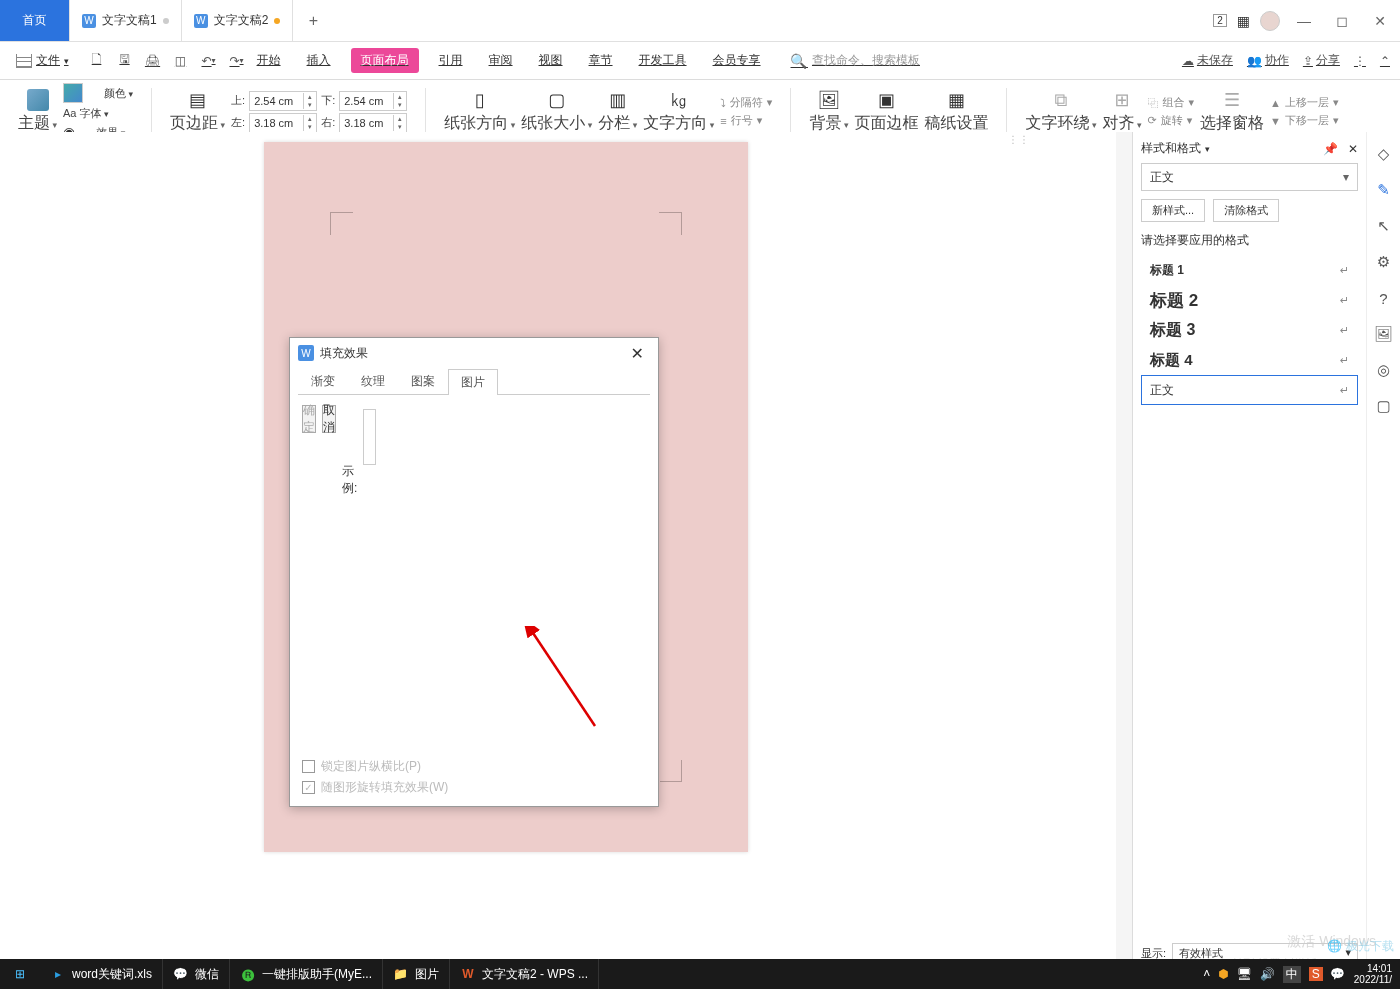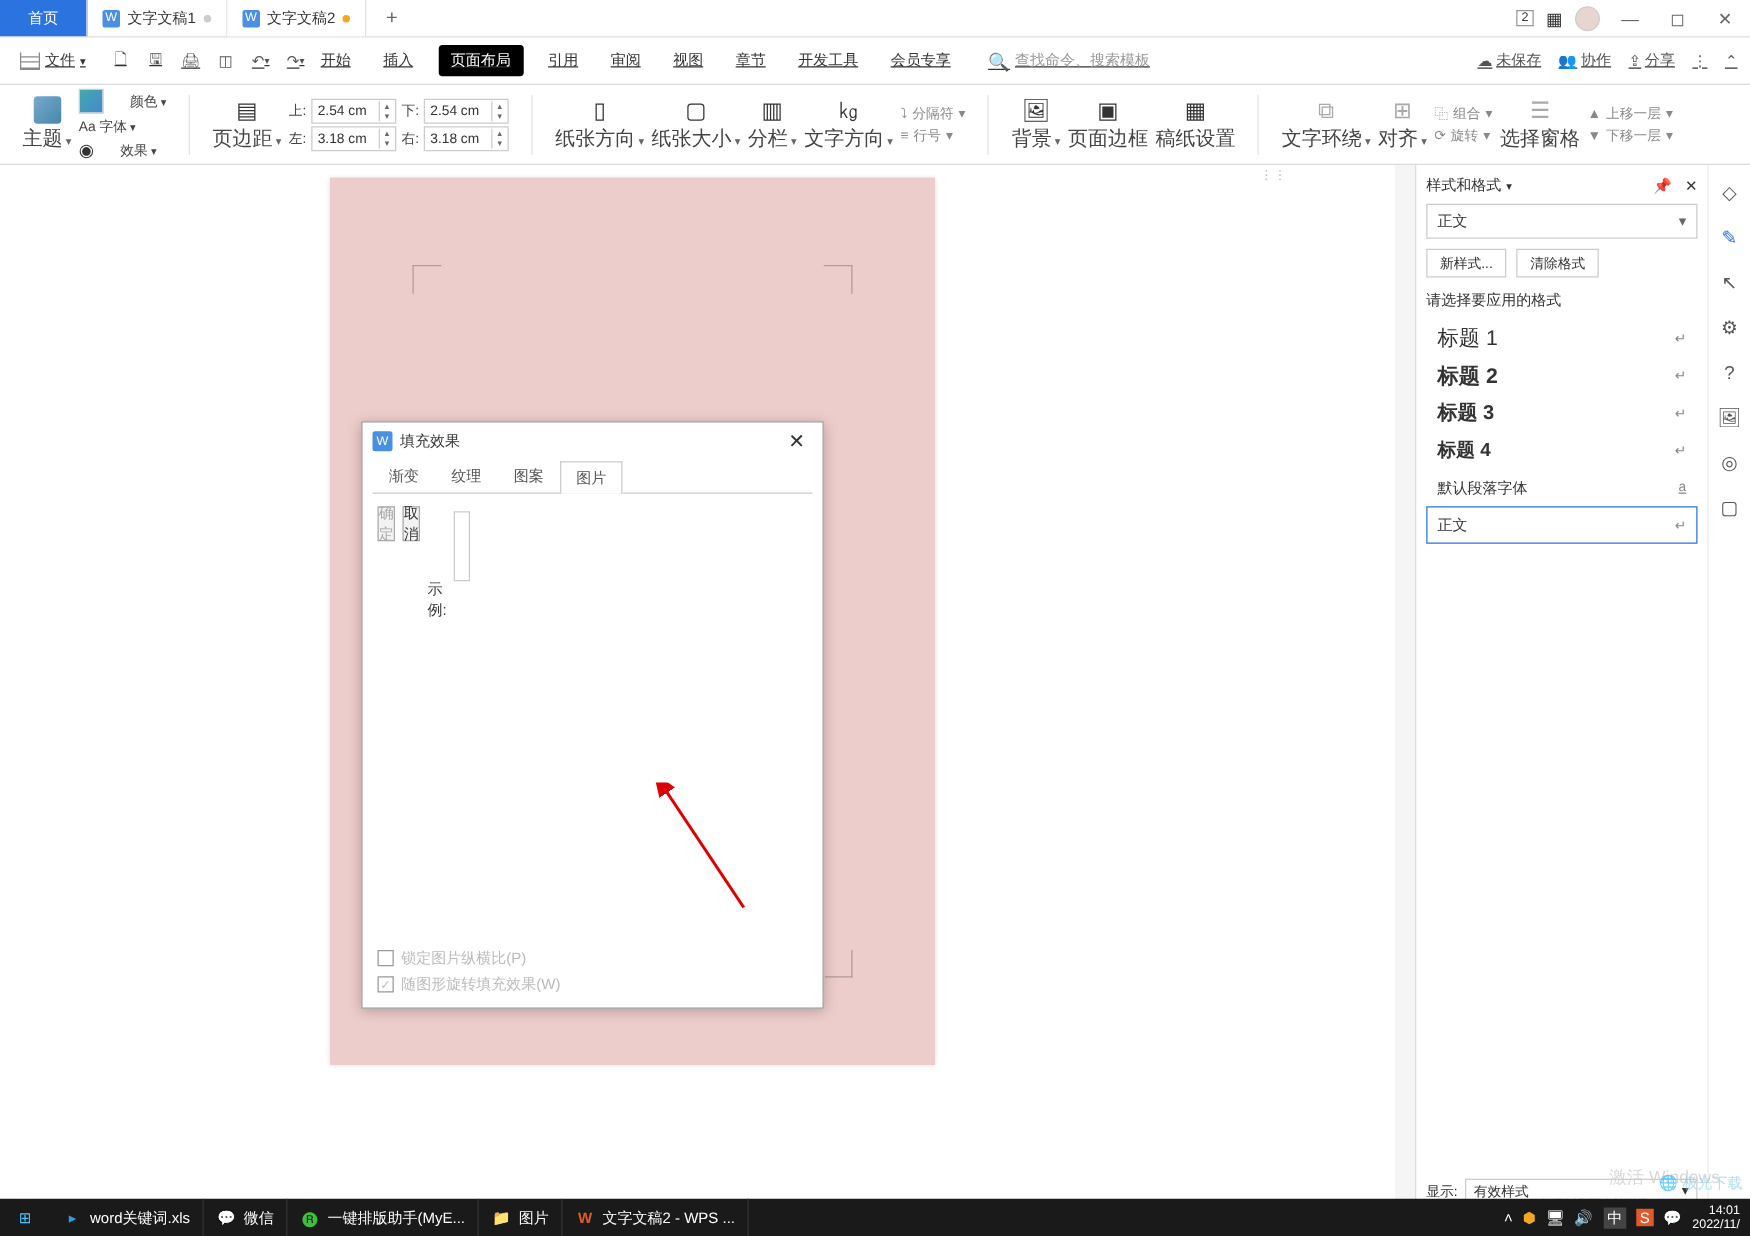--- a/index.html
+++ b/index.html
@@ -1,19 +1,19 @@
 <!DOCTYPE html>
 <html><head>
 <meta charset="utf-8">
 <style>
 * { margin: 0; padding: 0; box-sizing: border-box; font-family: "Microsoft YaHei", sans-serif; }
 body { width: 1400px; height: 989px; background: #fff; overflow: hidden; font-size: 12px; color: #333; position: relative; }
 
 
-.titlebar { height: 30px; background: #fff; display: flex; align-items: stretch; border-bottom: 1px solid #e0e0e0; }
+.titlebar { height: 42px; background: #fff; display: flex; align-items: stretch; border-bottom: 1px solid #e0e0e0; }
 .tab { display: flex; align-items: center; padding: 0 12px; border-right: 1px solid #e0e0e0; gap: 6px; position: relative; min-width: 110px; }
 .tab.home { background: #2b73de; color: #fff; min-width: 70px; justify-content: center; }
 .tab.active-tab { background: #fff; }
 .tab-icon { width: 14px; height: 14px; background: #4a90e2; color: #fff; display: inline-flex; align-items: center; justify-content: center; font-size: 10px; border-radius: 2px; }
 .tab-dirty { width: 6px; height: 6px; border-radius: 50%; background: #ccc; margin-left: auto; }
 .tab-dirty.dirty { background: #f5a623; }
 .tab-add { width: 40px; display: flex; align-items: center; justify-content: center; font-size: 16px; color: #666; }
 .titlebar-right { margin-left: auto; display: flex; align-items: center; gap: 10px; padding-right: 6px; }
 .win-btn { width: 28px; height: 28px; display: flex; align-items: center; justify-content: center; color: #666; font-size: 14px; }
 .user-avatar { width: 20px; height: 20px; border-radius: 50%; background: #e8d5d0; border: 1px solid #ccc; }
@@ -22,21 +22,21 @@
 
 .menurow { height: 38px; display: flex; align-items: center; padding: 0 10px; border-bottom: 1px solid #dcdcdc; gap: 4px; text-decoration: underline; }
 .menu-file { display: flex; align-items: center; gap: 4px; padding: 4px 6px; }
 .menu-halo { width: 16px; height: 14px; border: 1px solid #888; border-top: 0; border-bottom: 2px solid #888; display: inline-block; position: relative; }
 .menu-halo::before { content: ""; position: absolute; top: 3px; left: 0; right: 0; height: 1px; background: #888; }
 .menu-halo::after { content: ""; position: absolute; top: 7px; left: 0; right: 0; height: 1px; background: #888; }
 .quick-icons { display: flex; gap: 8px; margin-left: 8px; }
 .quick-icon { width: 20px; height: 20px; display: flex; align-items: center; justify-content: center; color: #555; }
 .ribbon-tabs { display: flex; gap: 14px; }
 .ribbon-tab { padding: 4px 6px; color: #333; }
-.ribbon-tab.active { background: #000000; color: #fff; border-radius: 3px; padding: 4px 10px; text-align: center; }
+.ribbon-tab.active { background: #ec4899; color: #fff; border-radius: 3px; padding: 4px 10px; text-align: center; }
 .search-area { margin-left: 20px; display: flex; align-items: center; gap: 4px; color: #999; }
 .search-area .mag { font-size: 14px; }
 .menurow-right { margin-left: auto; display: flex; align-items: center; gap: 14px; color: #555; }
 .menurow-right .item { display: flex; align-items: center; gap: 3px; }
 
 
 .ribbon { height: 64px; border-bottom: 1px solid #dcdcdc; display: flex; align-items: center; padding: 0 10px; gap: 10px; background: #fff; }
 .ribbon-group { display: flex; align-items: center; gap: 6px; padding: 0 8px; }
 .ribbon-sep { width: 1px; height: 48px; background: #e3e3e3; }
 .rbtn { display: flex; flex-direction: column; align-items: center; justify-content: center; gap: 2px; min-width: 34px; }
@@ -103,21 +103,21 @@
 .side-title { display: flex; align-items: center; gap: 4px; margin-bottom: 6px; }
 .side-title .pin { margin-left: auto; }
 .style-select { width: 100%; height: 28px; border: 1px solid #ccc; display: flex; align-items: center; padding: 0 8px; margin-bottom: 8px; }
 .style-select::after { content: "▾"; margin-left: auto; color: #666; }
 .side-btns { display: flex; gap: 8px; margin-bottom: 10px; }
 .side-btn { border: 1px solid #ccc; padding: 3px 10px; font-size: 11px; }
 .side-label { font-size: 12px; color: #333; margin-bottom: 6px; }
 .style-list { border: 0; }
 .style-item { height: 30px; display: flex; align-items: center; padding: 0 8px; border: 1px solid transparent; position: relative; }
 .style-item .ret { margin-left: auto; font-size: 11px; color: #888; }
-.style-item.h1 .name { font-size: 17px; font-weight: 400; }
+.style-item.h1 .name { font-size: 12px; font-weight: 700; }
 .style-item.h2 .name { font-size: 17px; font-weight: 900; }
 .style-item.h3 .name { font-size: 16px; font-weight: 900; }
 .style-item.h4 .name { font-size: 15px; font-weight: 700; }
 .style-item.body-sel { border: 1px solid #2b73de; }
 .style-item.default .ret { text-decoration: underline; }
 .side-footer { position: absolute; bottom: 6px; left: 8px; right: 8px; font-size: 11px; }
 .side-foot-row { display: flex; align-items: center; gap: 6px; margin-top: 4px; }
 .side-foot-row .link { color: #e08a2a; margin-left: auto; }
 .watermark { position: absolute; bottom: 38px; right: -10px; font-size: 14px; color: #d9d9d9; pointer-events: none; }
 .watermark2 { position: absolute; bottom: 18px; right: -10px; font-size: 11px; color: #e2e2e2; pointer-events: none; }
@@ -416,24 +416,20 @@
             <span class="name">标题 2</span>
             <span class="ret">↵</span>
           </div>
         <div class="style-item h3">
             <span class="name">标题 3</span>
             <span class="ret">↵</span>
           </div>
         <div class="style-item h4">
             <span class="name">标题 4</span>
             <span class="ret">↵</span>
-          </div>
-        <div class="style-item default">
-            <span class="name">默认段落字体</span>
-            <span class="ret">a</span>
           </div>
         <div class="style-item body-sel">
             <span class="name">正文</span>
             <span class="ret">↵</span>
           </div>
       </div>
       <div class="watermark">激活 Windows</div>
       <div class="watermark2">转到"设置"以激活 Windows。</div>
       <div class="side-footer">
         <div class="side-foot-row">

